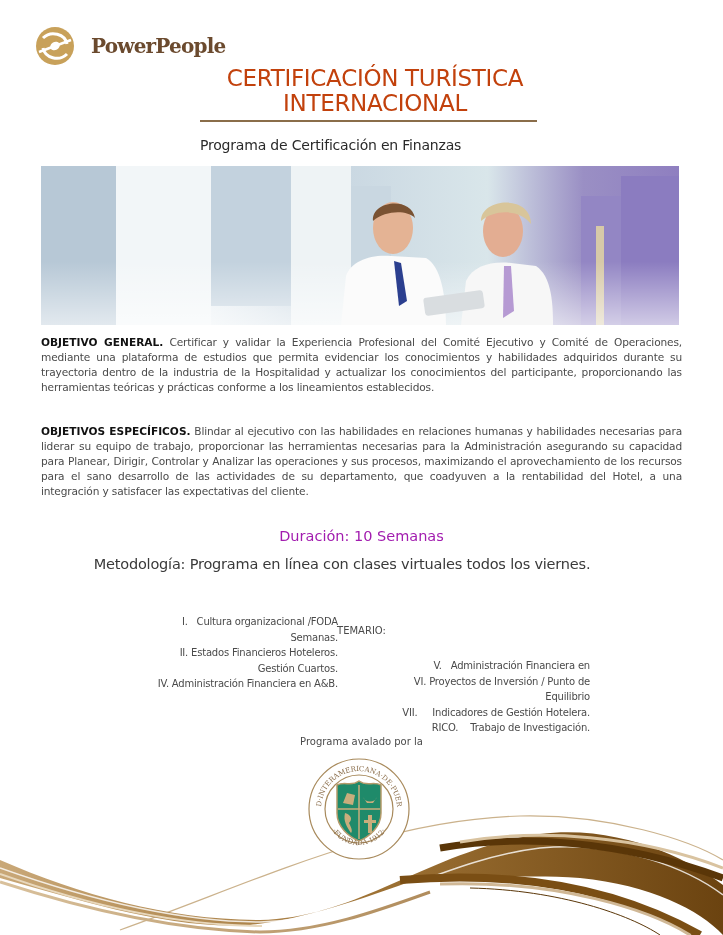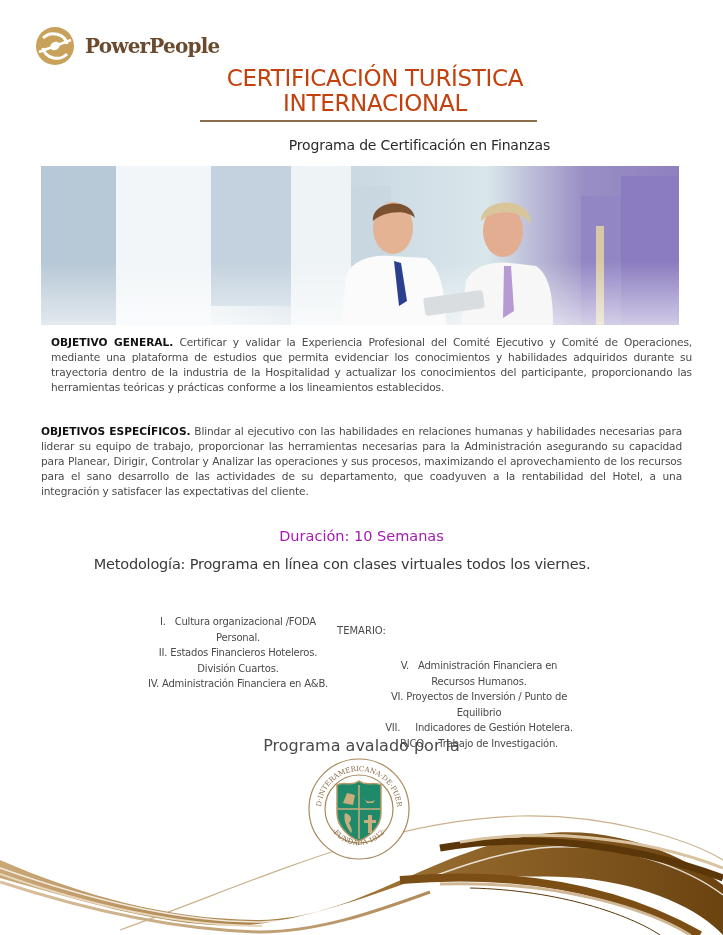--- a/index.html
+++ b/index.html
@@ -1,43 +1,43 @@
 <!DOCTYPE html>
 <html><head>
 <meta charset="utf-8">
 <style>
   * { margin: 0; padding: 0; box-sizing: border-box; }
   html, body { width: 723px; height: 935px; background: #ffffff; overflow: hidden; }
   body { position: relative; font-family: "DejaVu Sans", sans-serif; color: #3a3a3a; }
 
   .logo { position: absolute; left: 35px; top: 26px; height: 40px; display: flex; align-items: center; }
   .logo-mark { width: 40px; height: 40px; }
-  .logo-text { font-family: "DejaVu Serif", serif; font-weight: bold; font-size: 20px; color: #6b4a2e; margin-left: 10px; letter-spacing: -0.8px; }
+  .logo-text { font-family: "DejaVu Serif", serif; font-weight: bold; font-size: 20px; color: #6b4a2e; margin-left: 16px; letter-spacing: -0.8px; }
 
   .title { position: absolute; left: 200px; width: 350px; top: 66px; text-align: center; font-size: 23px; line-height: 25px; color: #c2410c; letter-spacing: -0.3px; }
   .title-rule { position: absolute; left: 200px; width: 337px; top: 120px; height: 2px; background: #8a6d4a; }
-  .subtitle { position: absolute; left: 200px; width: 350px; top: 137px; text-align: right; font-size: 14px; color: #2a2a2a; letter-spacing: -0.2px; }
+  .subtitle { position: absolute; left: 200px; width: 350px; top: 137px; text-align: left; font-size: 14px; color: #2a2a2a; letter-spacing: -0.2px; }
 
   .hero { position: absolute; left: 41px; top: 166px; width: 638px; height: 159px; overflow: hidden; }
 
   .para { position: absolute; left: 41px; width: 641px; font-size: 10.6px; line-height: 15px; text-align: justify; color: #4a4a4a; letter-spacing: -0.15px; }
   .para b { color: #111; font-weight: bold; letter-spacing: 0px; }
-  .para1 { top: 335px; margin-left: 10px; }
+  .para1 { top: 335px; }
   .para2 { top: 424px; }
 
   .duration { position: absolute; left: 0; width: 723px; top: 528px; text-align: center; font-size: 14.5px; color: #a21caf; }
   .method { position: absolute; left: 0; width: 684px; top: 556px; text-align: center; font-size: 14.5px; color: #3a3a3a; letter-spacing: -0.2px; }
 
   .temario-h { position: absolute; left: 0; width: 723px; top: 597px; text-align: center; font-size: 10px; color: #4a4a4a; margin-top: 28px; }
-  .tcol { position: absolute; top: 614px; font-size: 10px; line-height: 15.5px; color: #4a4a4a; text-align: center; letter-spacing: -0.2px; }
+  .tcol { position: absolute; top: 614px; font-size: 10px; line-height: 15.5px; color: #4a4a4a; text-align: right; letter-spacing: -0.2px; }
   .tcol-left { left: 138px; width: 200px; }
   .tcol-right { left: 368px; width: 222px; margin-top: 44px; }
   .tcol div { white-space: nowrap; }
 
-  .endorse { position: absolute; left: 0; width: 723px; top: 736px; text-align: center; font-size: 16px; color: #4a4a4a; }
+  .endorse { position: absolute; left: 0; width: 723px; top: 736px; text-align: center; font-size: 10px; color: #4a4a4a; }
   .seal { position: absolute; left: 307px; top: 757px; width: 104px; height: 104px; }
 
   .waves { position: absolute; left: 0; top: 800px; width: 723px; height: 135px; }
 </style>
 </head>
 <body>
 
 <div class="logo">
   <svg class="logo-mark" viewBox="0 0 40 40">
     <circle cx="20" cy="20" r="19" fill="#c8a15a"></circle>
@@ -100,28 +100,27 @@
 <p class="para para1"><b>OBJETIVO GENERAL.</b> <span>Certificar y validar la Experiencia Profesional del Comité Ejecutivo y Comité de Operaciones, mediante una plataforma de estudios que permita evidenciar los conocimientos y habilidades adquiridos durante su trayectoria dentro de la industria de la Hospitalidad y actualizar los conocimientos del participante, proporcionando las herramientas teóricas y prácticas conforme a los lineamientos establecidos.</span></p>
 
 <p class="para para2"><b>OBJETIVOS ESPECÍFICOS.</b> <span>Blindar al ejecutivo con las habilidades en relaciones humanas y habilidades necesarias para liderar su equipo de trabajo, proporcionar las herramientas necesarias para la Administración asegurando su capacidad para Planear, Dirigir, Controlar y Analizar las operaciones y sus procesos, maximizando el aprovechamiento de los recursos para el sano desarrollo de las actividades de su departamento, que coadyuven a la rentabilidad del Hotel, a una integración y satisfacer las expectativas del cliente.</span></p>
 
 <div class="duration">Duración: 10 Semanas</div>
 <div class="method">Metodología: Programa en línea con clases virtuales todos los viernes.</div>
 
 <div class="temario-h">TEMARIO:</div>
 <div class="tcol tcol-left">
   <div style="white-space:pre">I.   Cultura organizacional /FODA</div>
-  <div>Personal.</div>
+  <div>Semanas.</div>
   <div>II. Estados Financieros Hoteleros.</div>
-  <div>División Cuartos.</div>
+  <div>Gestión Cuartos.</div>
   <div>IV. Administración Financiera en A&amp;B.</div>
 </div>
 <div class="tcol tcol-right">
   <div style="white-space:pre">V.   Administración Financiera en</div>
-  <div>Recursos Humanos.</div>
   <div>VI. Proyectos de Inversión / Punto de</div>
   <div>Equilibrio</div>
   <div style="white-space:pre">VII.     Indicadores de Gestión Hotelera.</div>
   <div style="white-space:pre">RICO.    Trabajo de Investigación.</div>
 </div>
 
 <div class="endorse">Programa avalado por la</div>
 
 <svg class="waves" viewBox="0 0 723 135" preserveAspectRatio="none">
   <defs>

